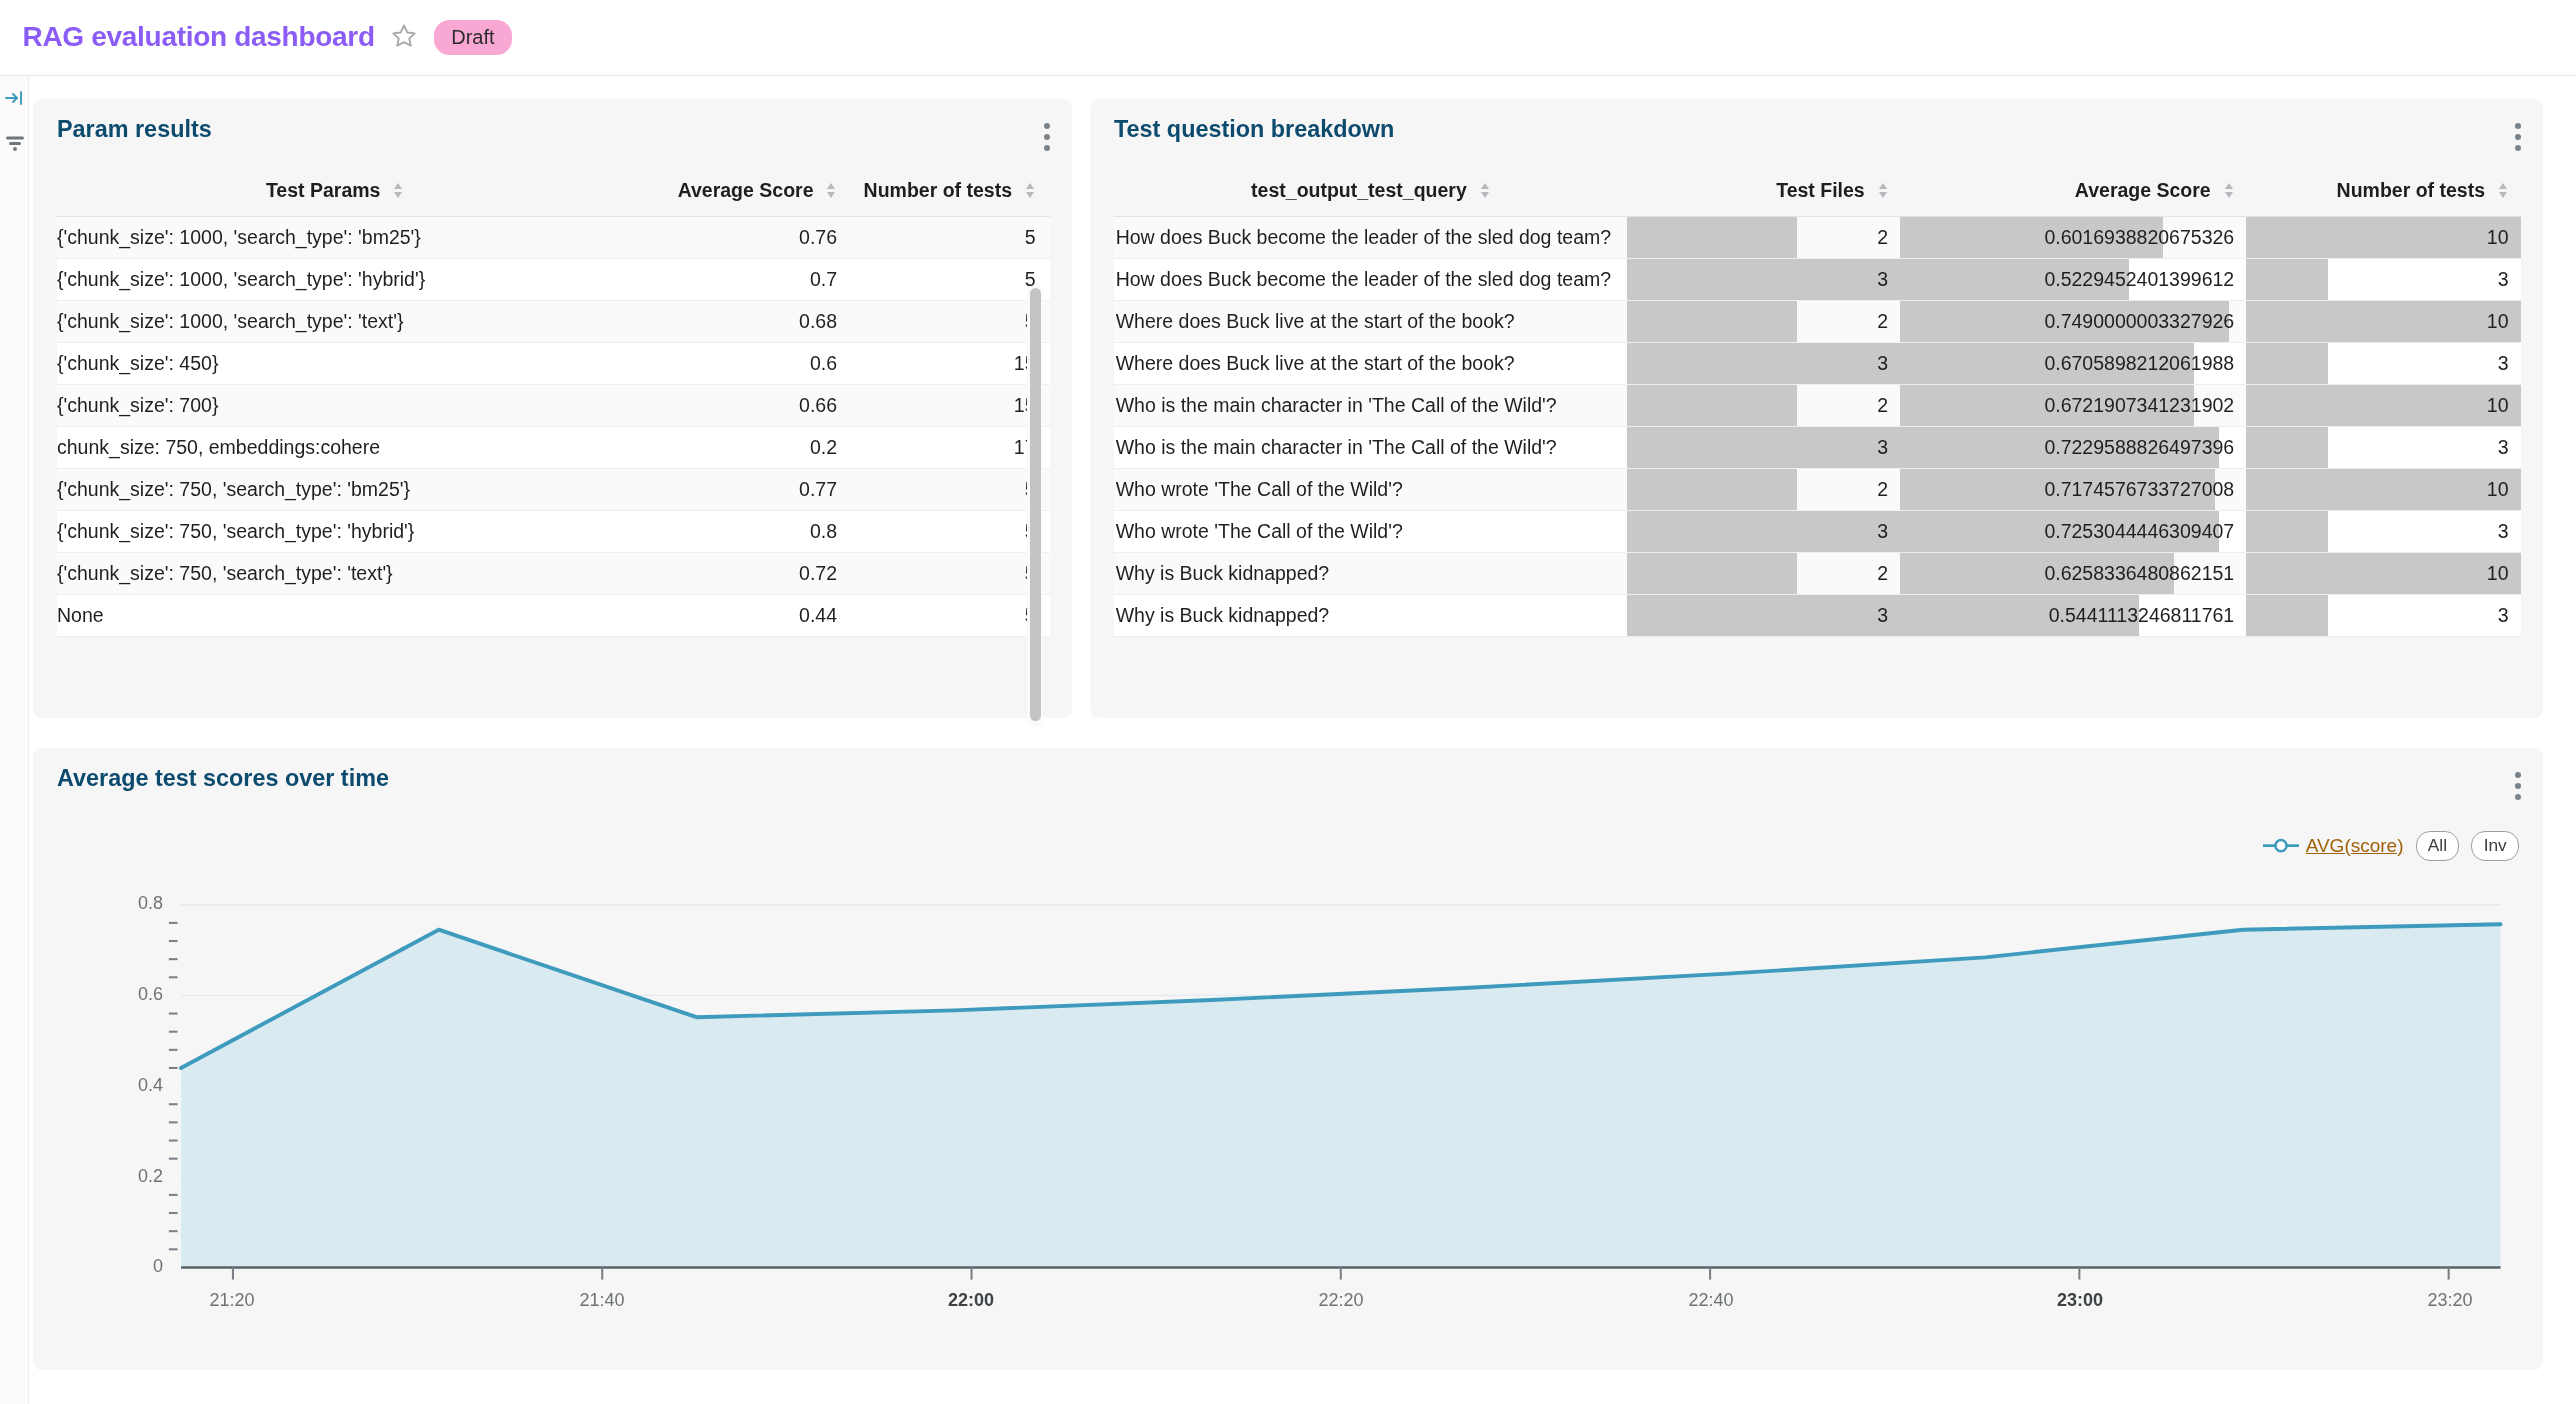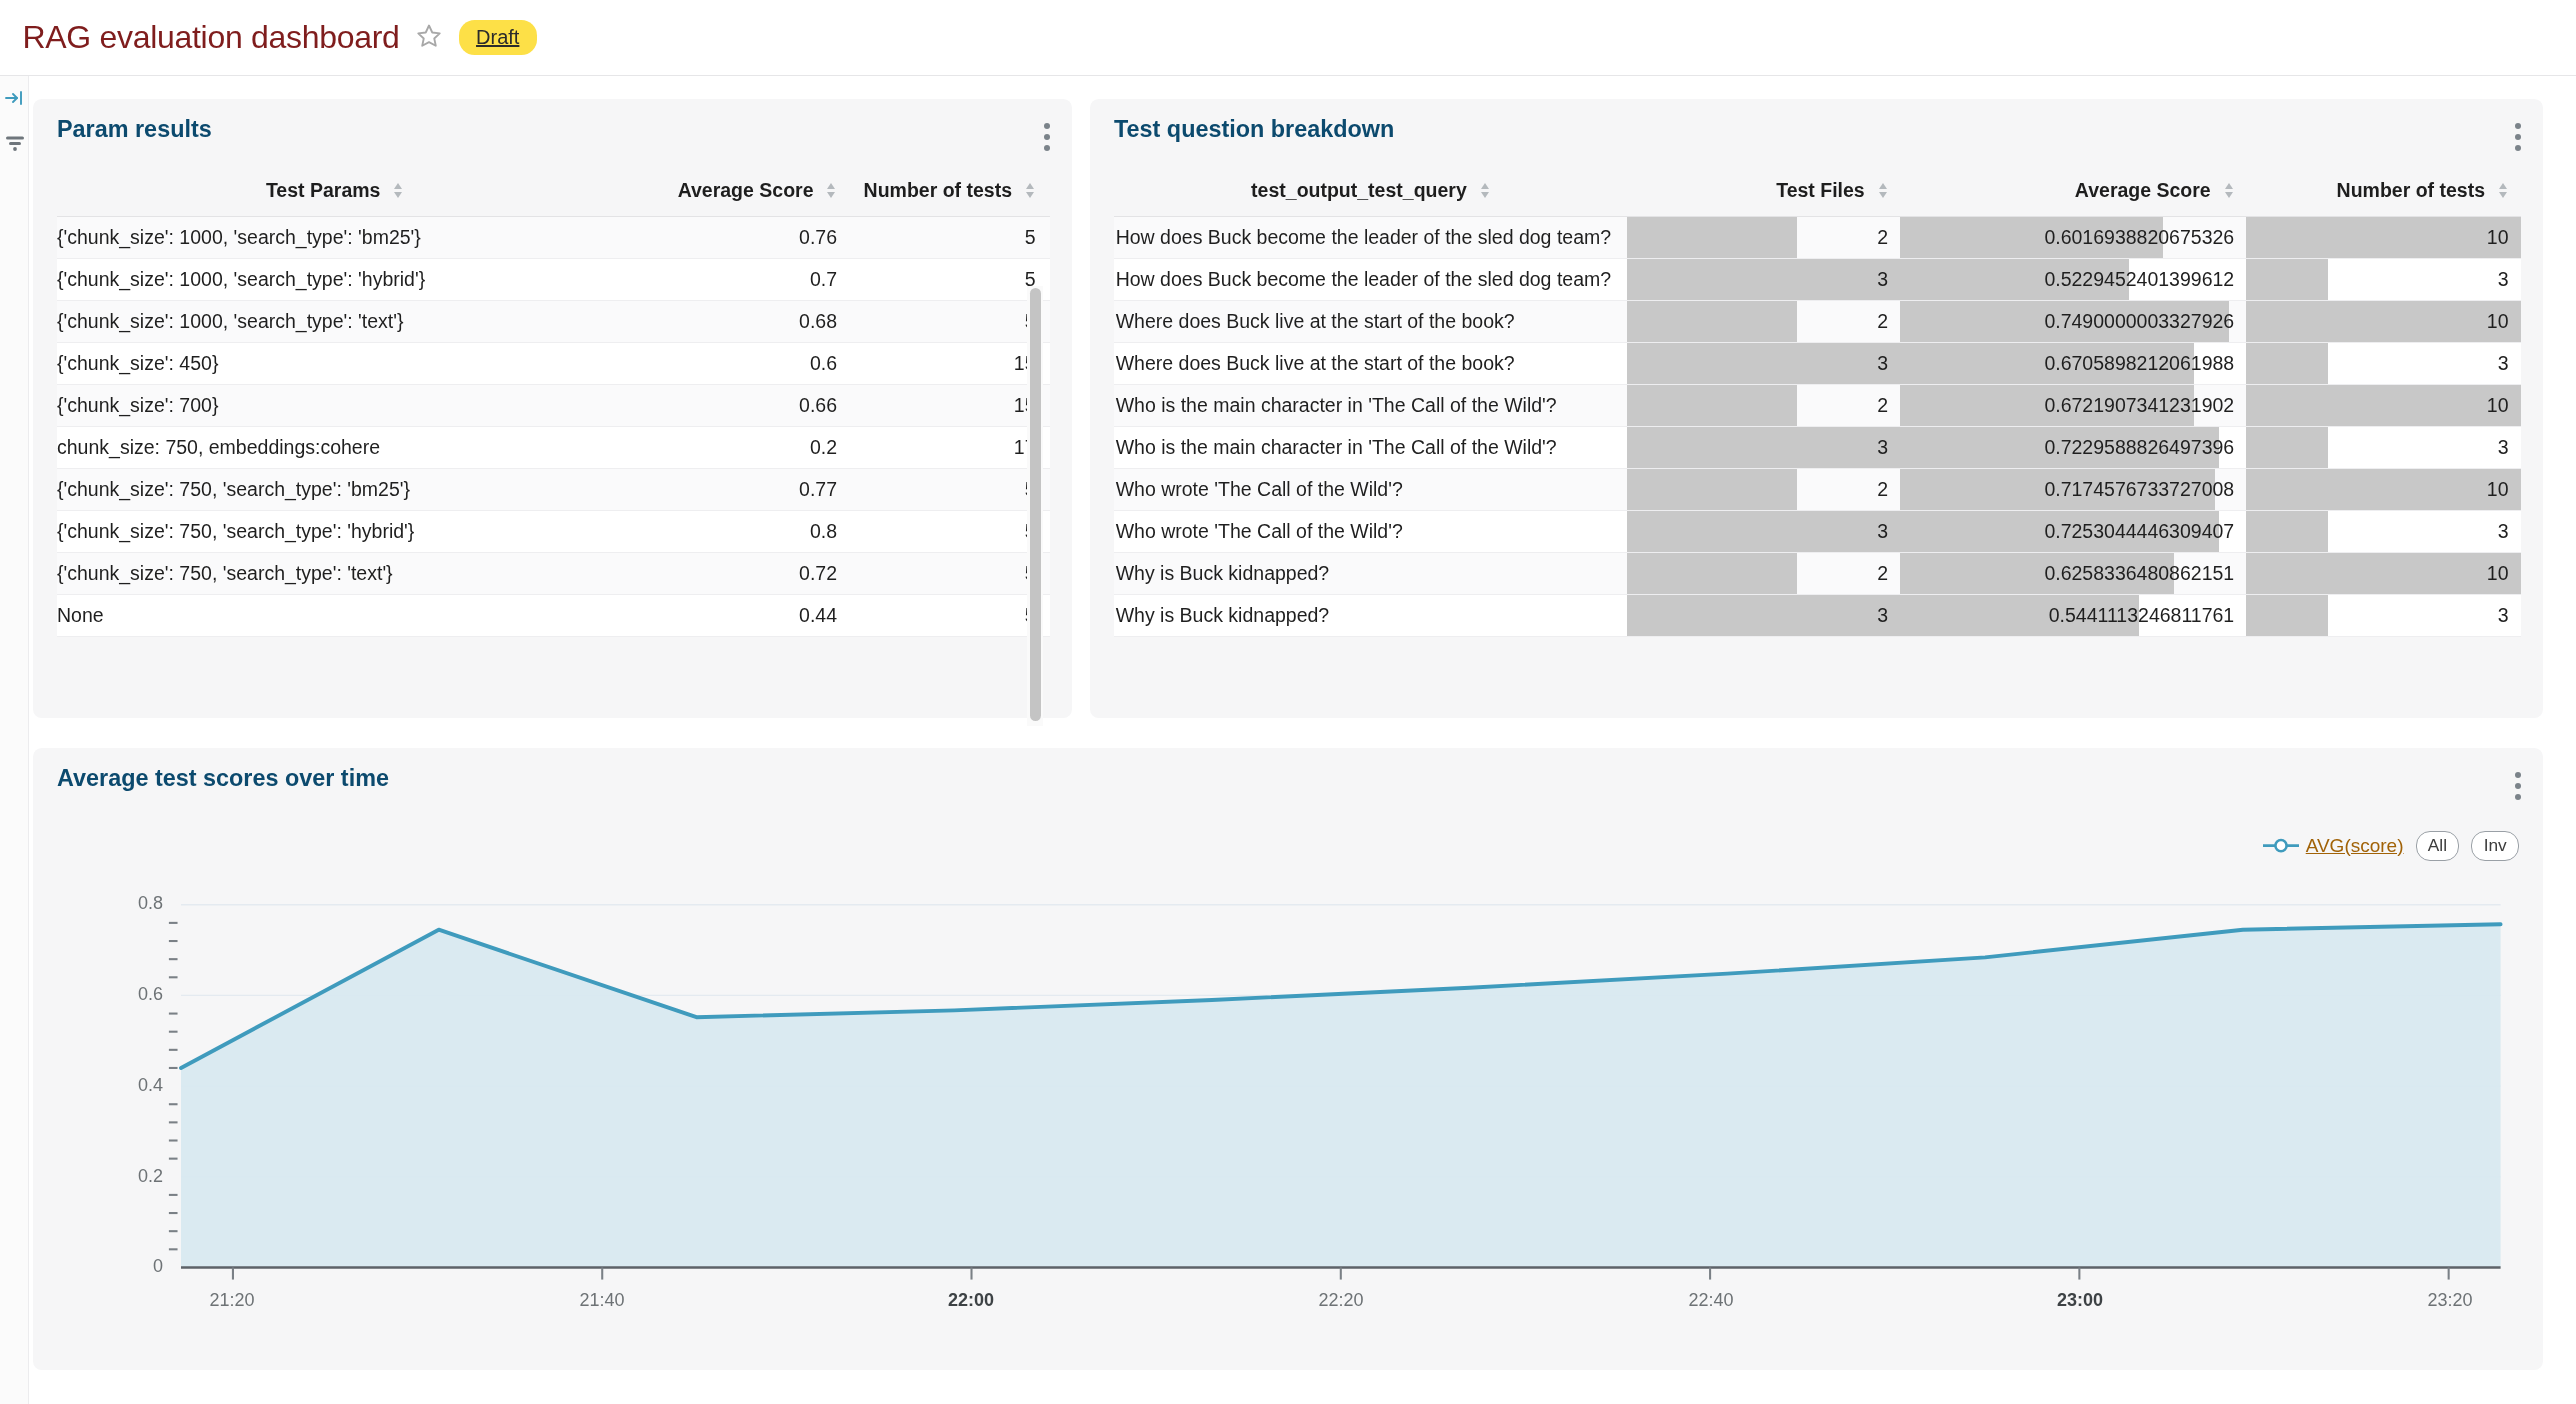--- a/index.html
+++ b/index.html
@@ -12,31 +12,30 @@
 
   
   .topbar {
     position: absolute; left: 0; top: 0; width: 2576px; height: 76px;
     background: #ffffff;
     border-bottom: 0.9px solid #e6e6e8;
     display: flex; align-items: center;
   }
   .title-group { display: flex; align-items: center; margin-left: 22.5px; }
   .page-title {
-    font-size: 32px; font-weight: 400; color: #7f1d1d; letter-spacing: -0.3px;
+    font-size: 28px; font-weight: 700; color: #8b5cf6; letter-spacing: -0.3px;
     white-space: nowrap;
   }
   .star-icon { margin-left: 15.6px; display: block; }
   .draft-badge {
     margin-left: 15.6px;
-    background: #fde047; color: #2b2b2b;
+    background: #f9a8d4; color: #2b2b2b;
     border-radius: 15.6px;
     font-size: 20px; padding: 7px 17.3px 7.8px 17.3px;
     line-height: 1;
-    text-decoration: underline;
   }
   .topbar-right {
     margin-left: auto; display: flex; align-items: center; gap: 14px;
     margin-right: 22.5px;
   }
   .btn-edit {
     background: #e8f1f3; color: #2d5f6e;
     font-size: 20px; font-weight: 700; letter-spacing: 0.5px;
     border: none; border-radius: 6px;
     padding: 14px 26px; cursor: pointer;

